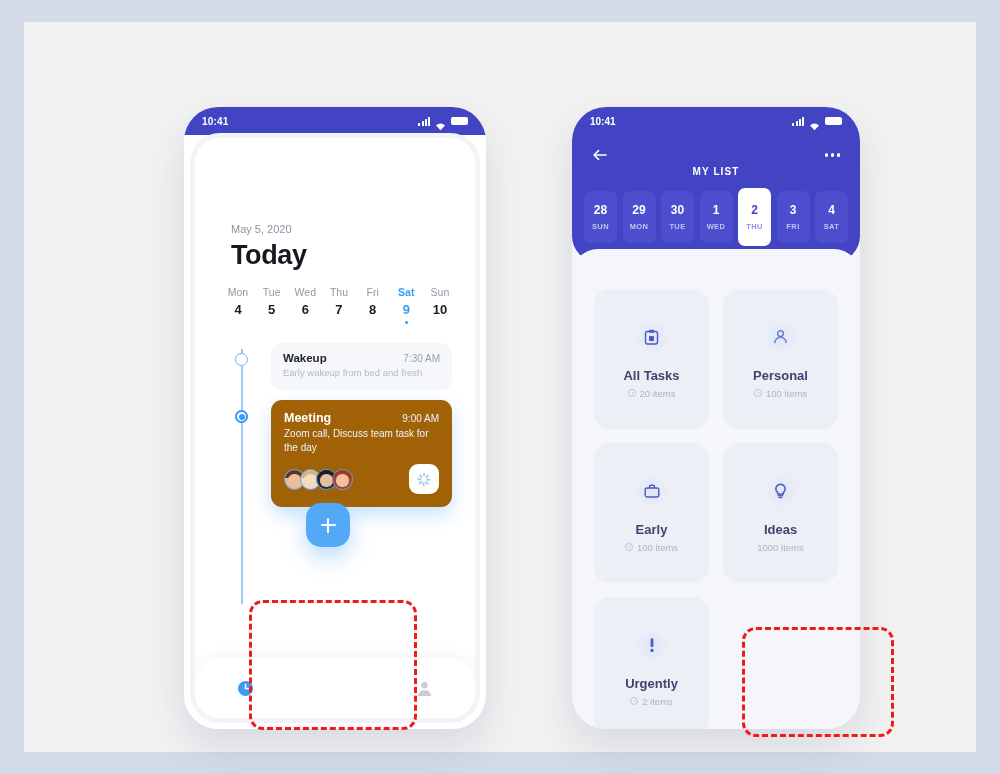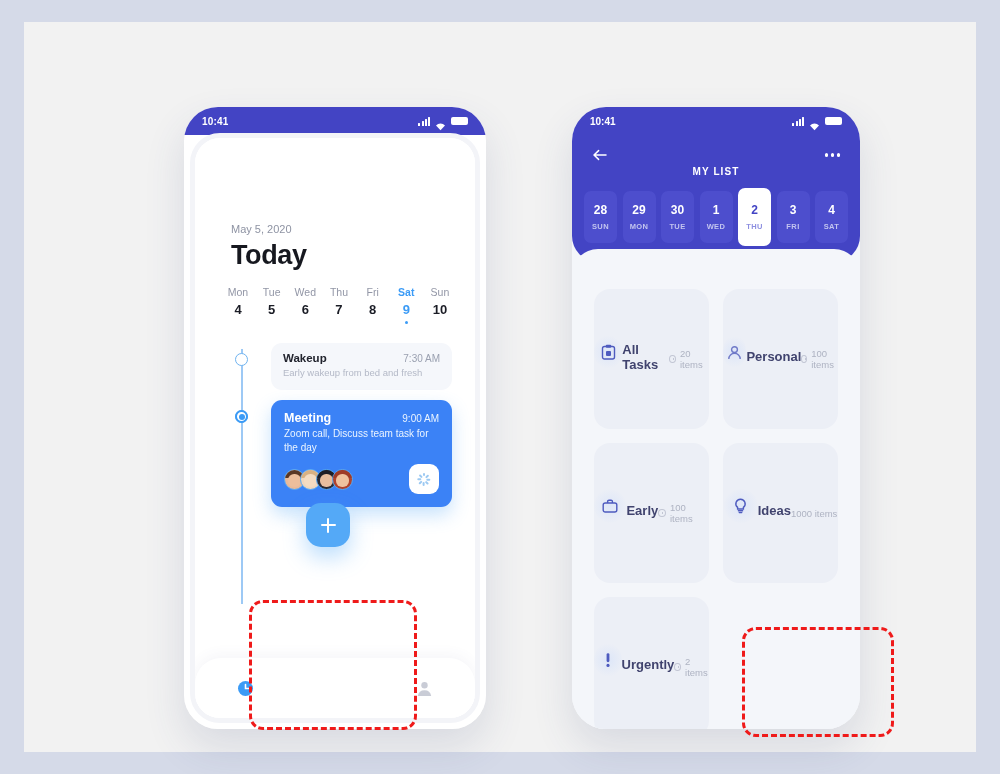--- a/index.html
+++ b/index.html
@@ -112,21 +112,21 @@
   .task-card {
     width: 181px; background: #f5f7fb; border-radius: 11px;
     padding: 9px 12px 11px 12px;
   }
   .task-head { display: flex; justify-content: space-between; align-items: baseline; }
   .task-title { font-size: 11.5px; font-weight: bold; color: #22242e; }
   .task-time  { font-size: 10px; color: #9aa0b0; }
   .task-desc  { font-size: 9.5px; color: #b4b9c7; margin-top: 2px; line-height: 1.4; }
 
   .task-card.highlight {
-    background: #3b82f6; padding: 11px 13px 13px 13px;
+    background: #a16207; padding: 11px 13px 13px 13px;
     box-shadow: 0 8px 18px rgba(84,169,247,0.32);
   }
   .task-card.highlight .task-title { color: #ffffff; font-size: 12.5px; }
   .task-card.highlight .task-time  { color: #eaf4ff; }
   .task-card.highlight .task-desc  { color: #eaf4ff; font-size: 10px; }
 
   .meeting-footer {
     display: flex; align-items: center; justify-content: space-between;
     margin-top: 9px;
   }
@@ -224,21 +224,21 @@
     background: #f4f6fa;
     border-top-left-radius: 26px; border-top-right-radius: 26px;
   }
   .catgrid {
     position: absolute; left: 22px; top: 40px;
     width: 244px;
     display: flex; flex-wrap: wrap; gap: 14px;
   }
   .cat-card {
     width: 115px; height: 140px; background: #eceff6; border-radius: 16px;
-    display: flex; flex-direction: row; align-items: center; justify-content: center;
+    display: flex; flex-direction: column; align-items: center; justify-content: center;
   }
   .cat-icon-wrap {
     width: 34px; height: 34px; border-radius: 50%;
     background: radial-gradient(circle, #dde6f8 0%, #eceff6 75%);
     display: flex; align-items: center; justify-content: center;
     margin-bottom: 14px;
   }
   .cat-name { font-size: 13px; font-weight: bold; color: #40436e; margin-bottom: 5px; }
   .cat-meta { font-size: 9.5px; color: #aeb3c2; display: flex; align-items: center; gap: 4px; }
   .clock-mini {

